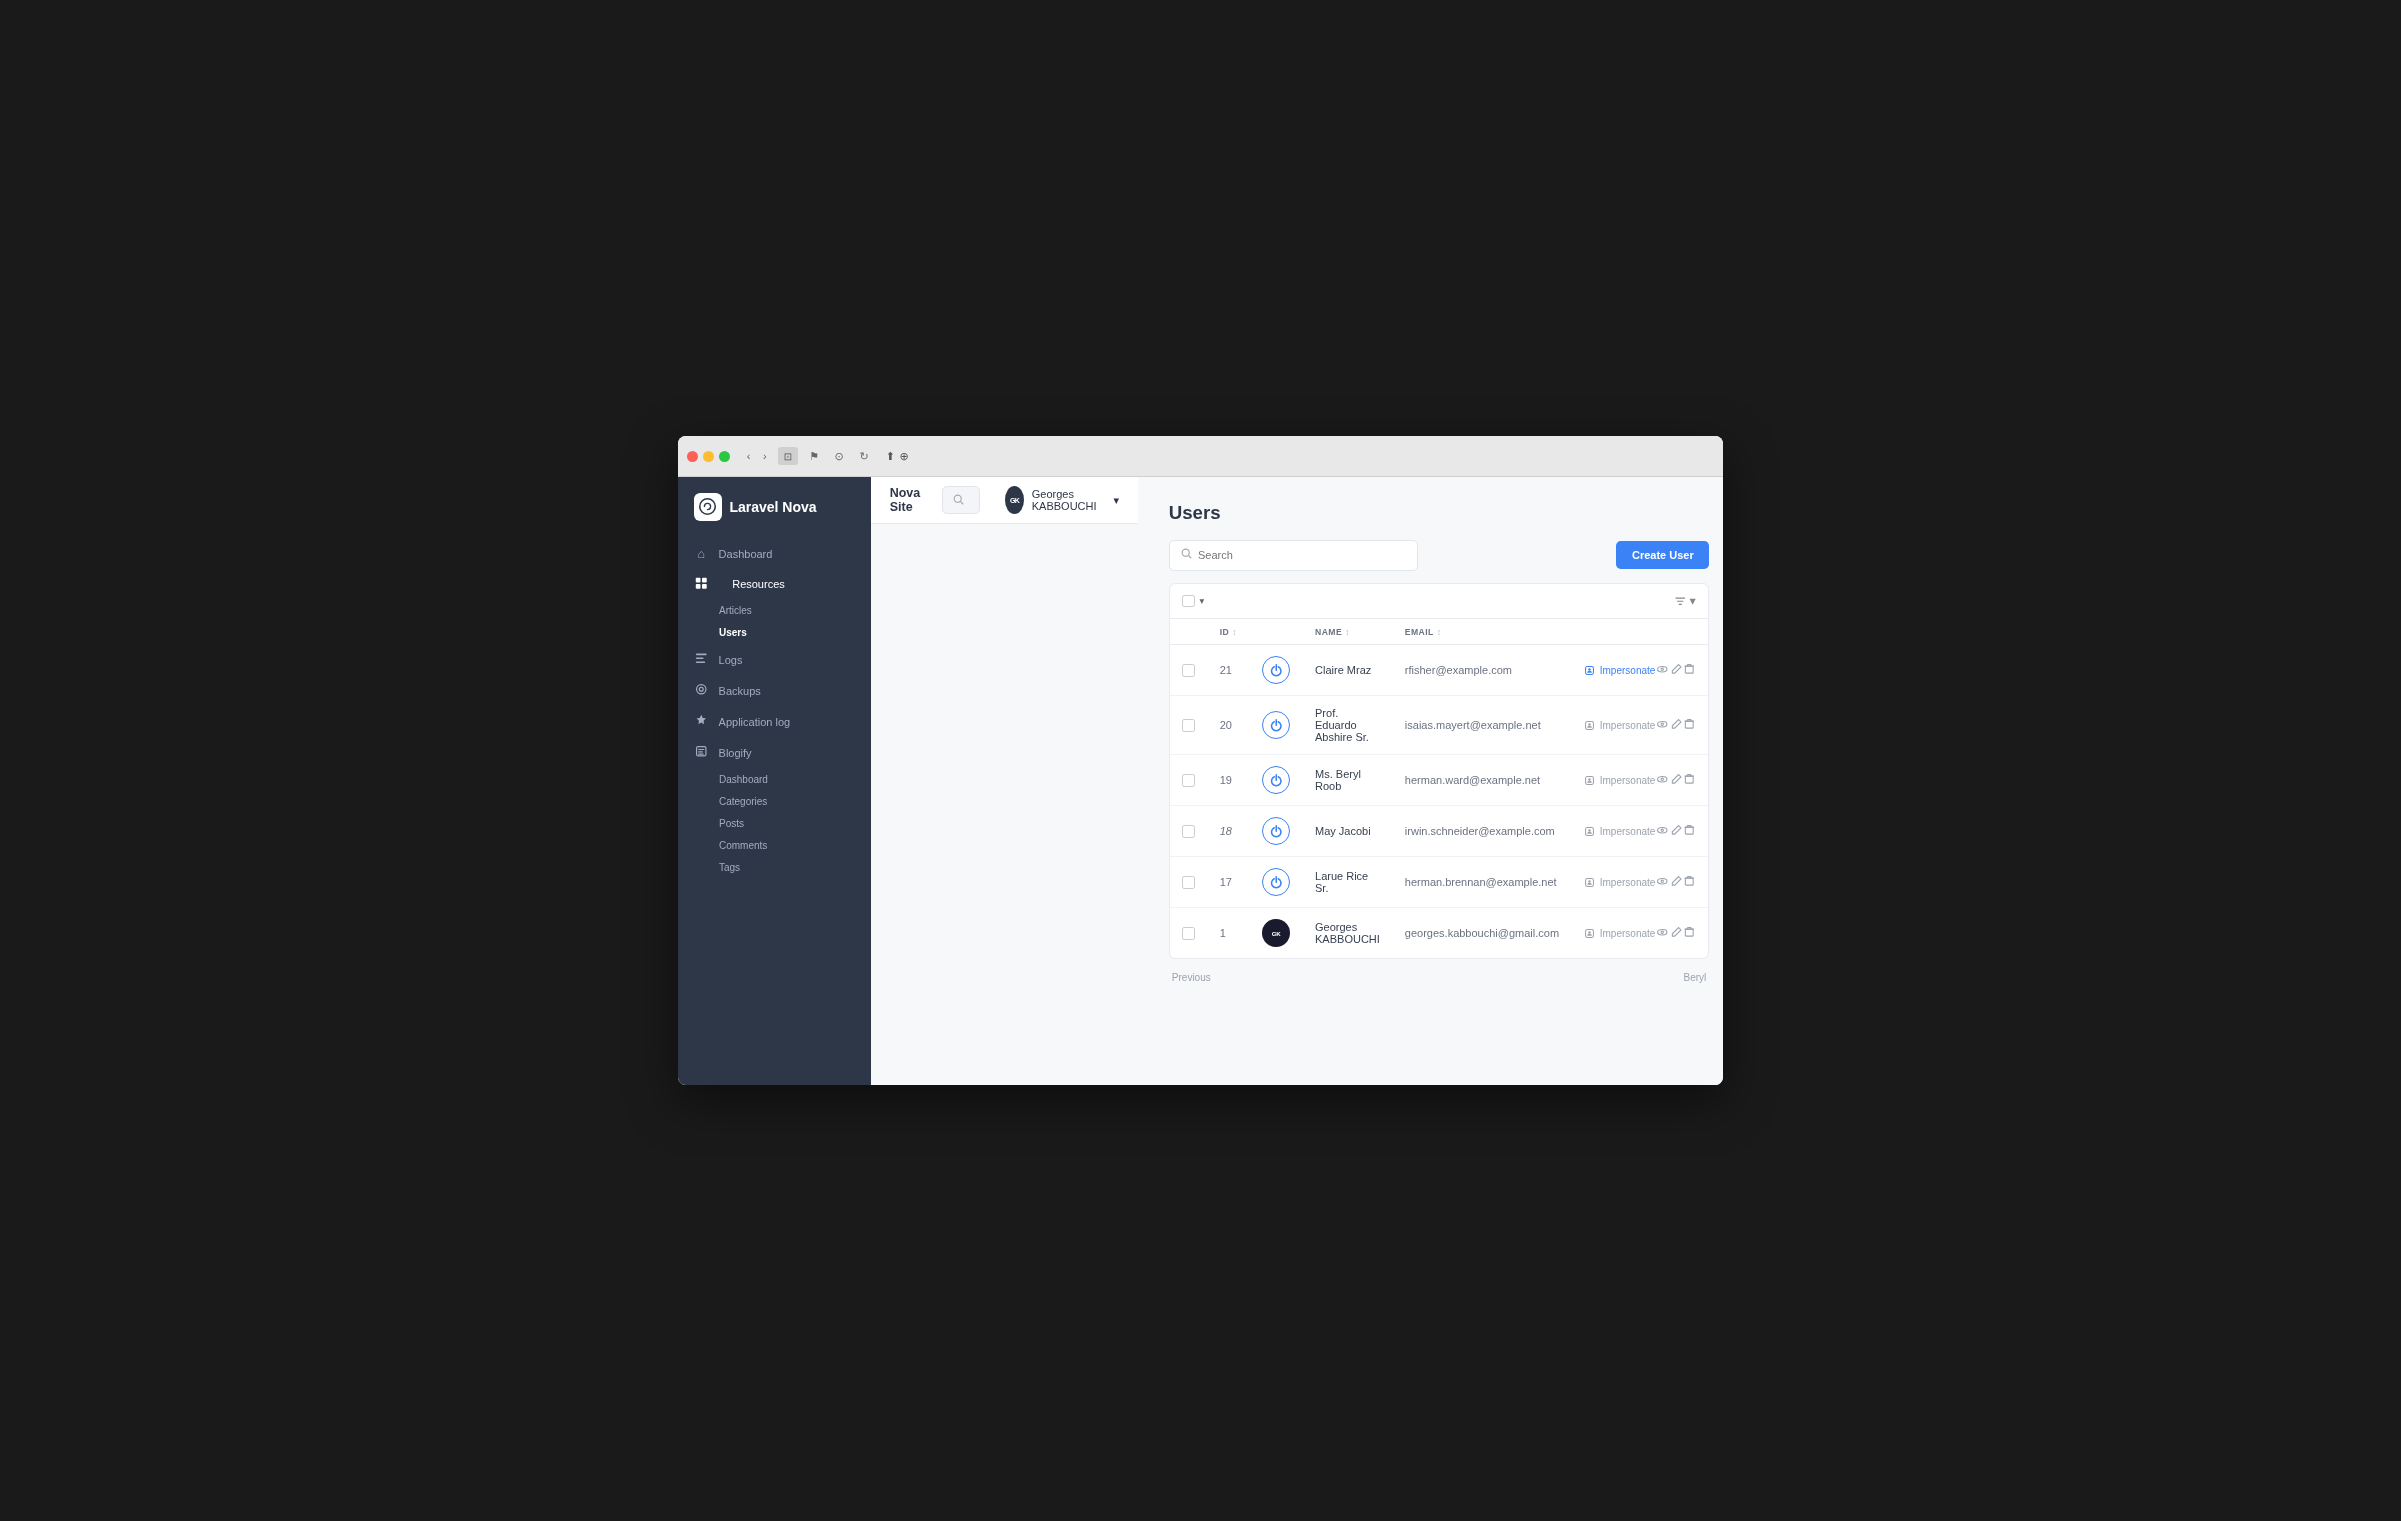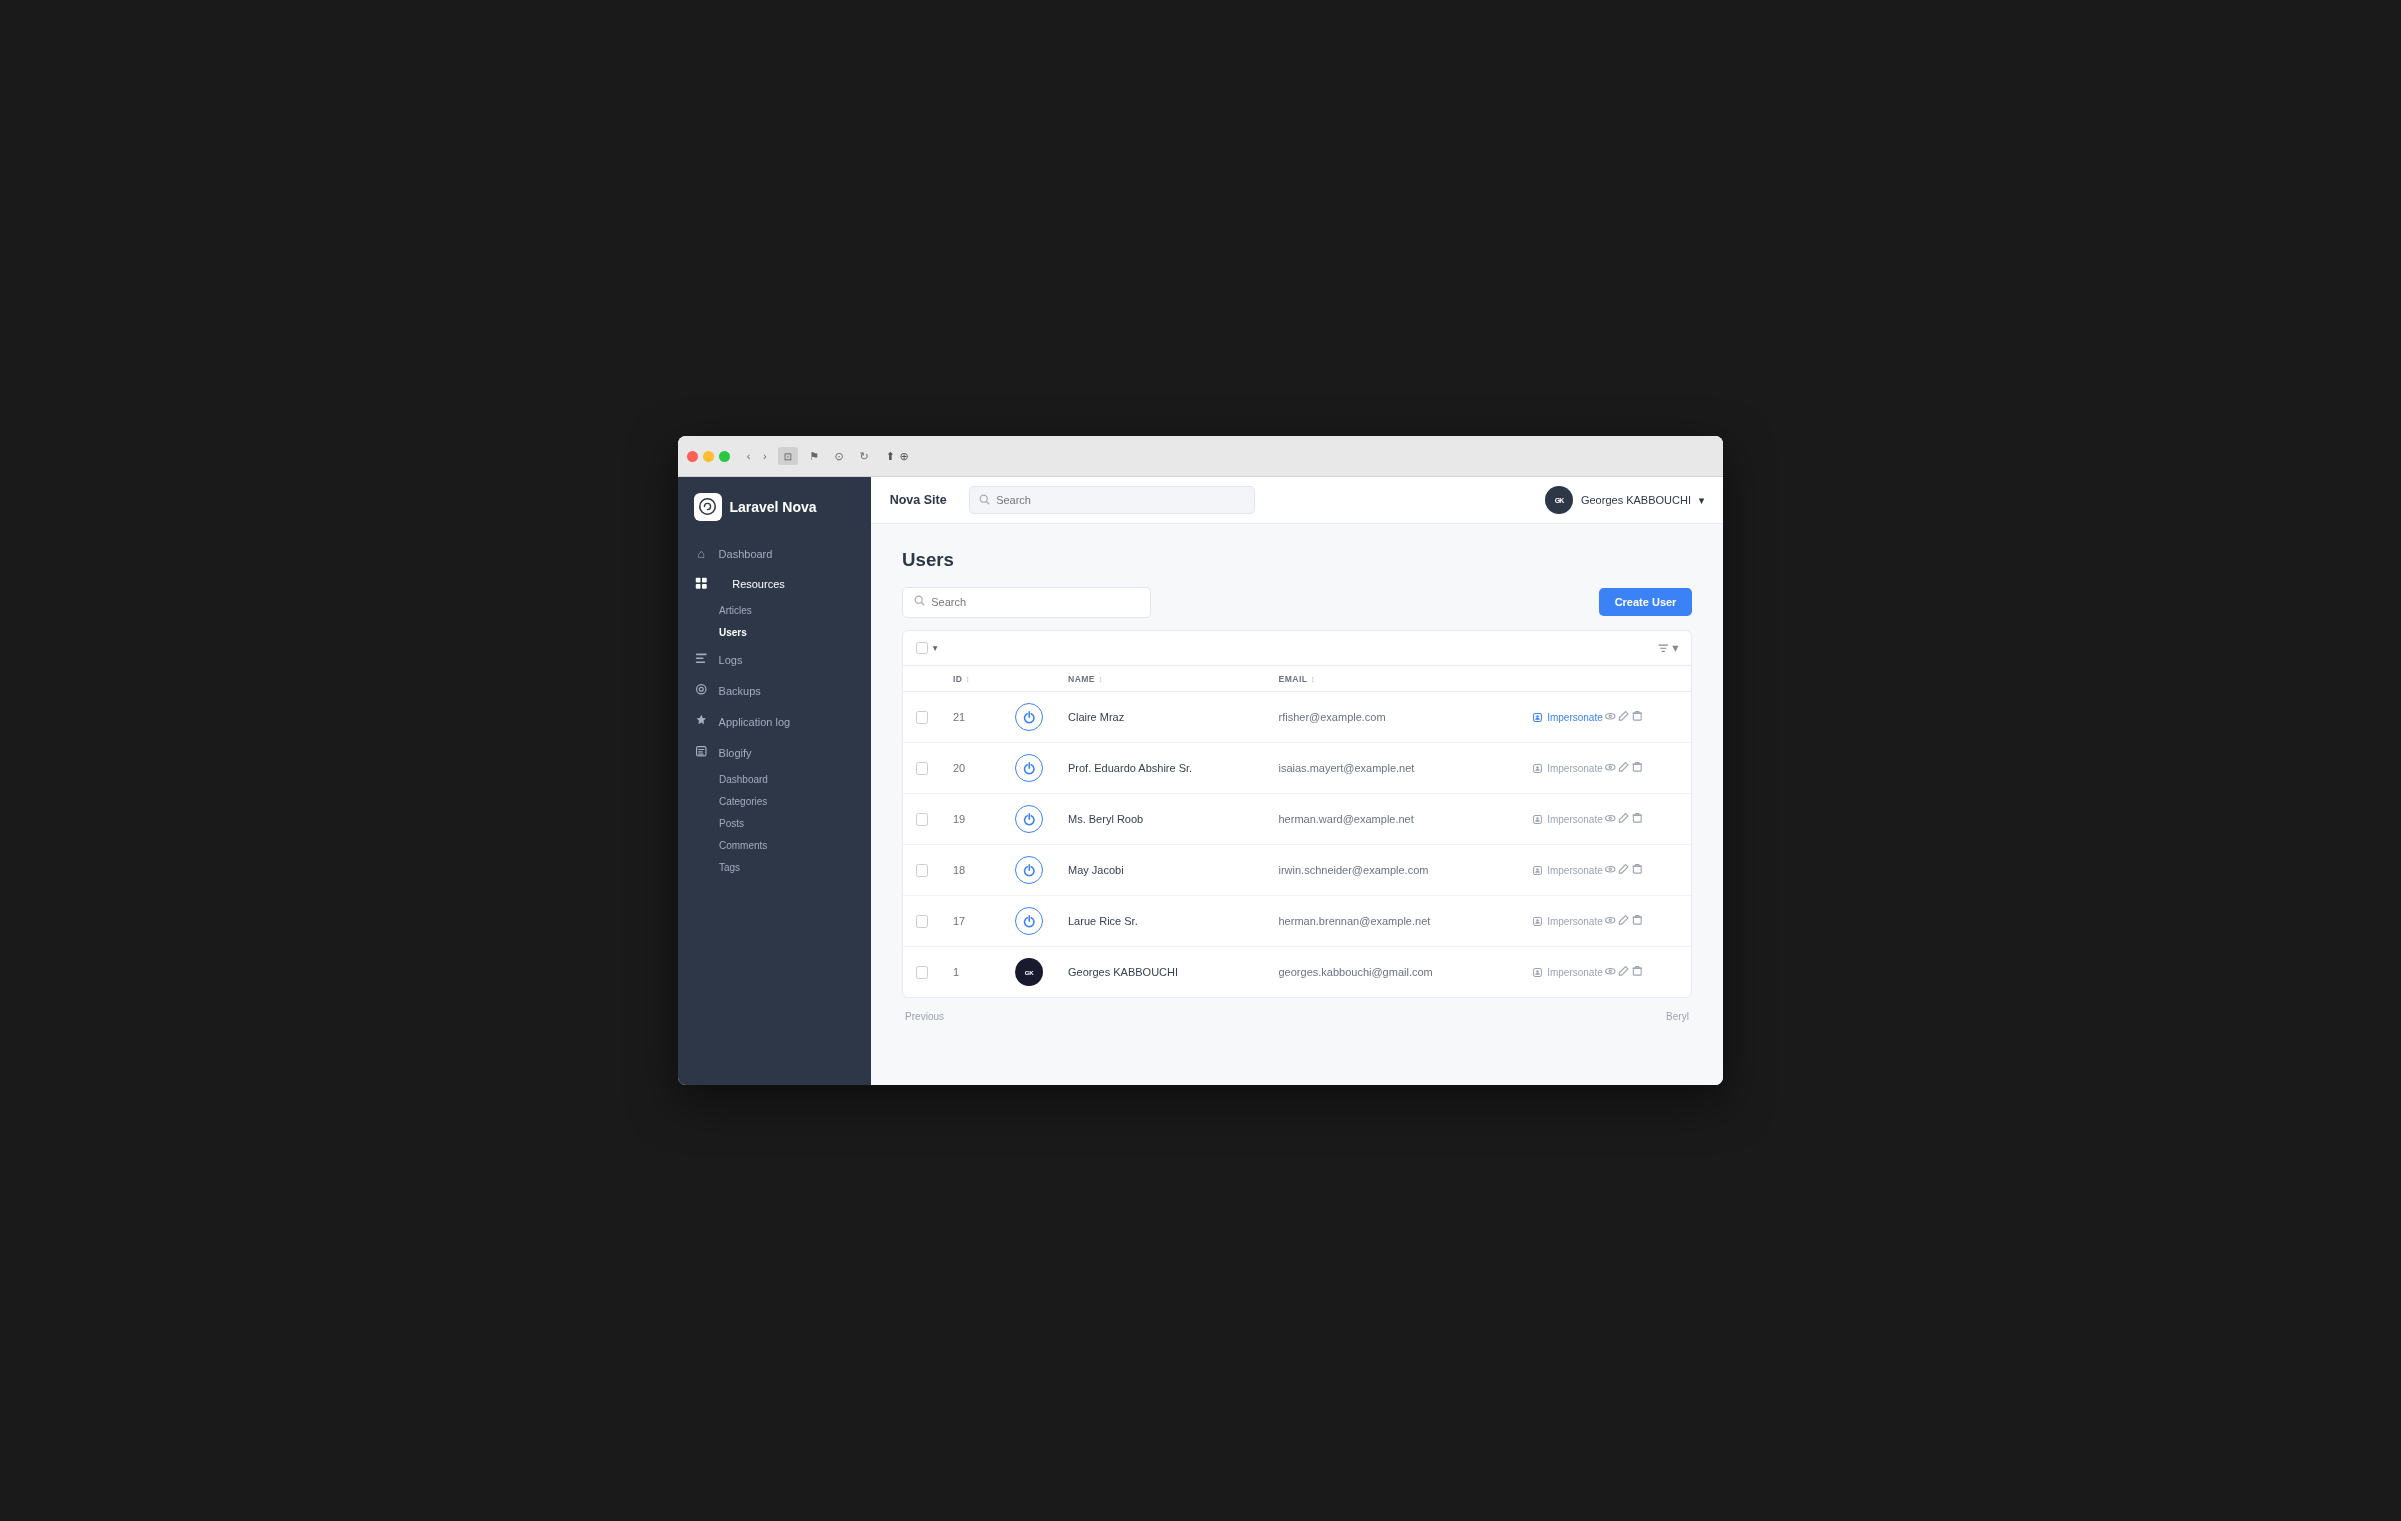--- a/index.html
+++ b/index.html
@@ -97,21 +97,21 @@
       font-size: 10px;
       cursor: pointer;
     }
     .sidebar-sub-item.active { color: #fff; font-weight: 700; }
 
     
     .content {
       flex: 1;
       background: #f7f8fa;
       display: flex;
-      flex-direction: column;
+      flex-direction: row;
     }
 
     
     .top-bar {
       background: #fff;
       height: 47px;
       display: flex;
       align-items: center;
       padding: 0 18.7px;
       border-bottom: 0.8px solid #e8eaf0;
@@ -661,21 +661,21 @@
               <path d="M2 4h12M6 4V2h4v2"></path>
             </svg>
           </span>
         </div>
       </td>
     </tr>
                 <tr>
       <td class="col-checkbox">
         <div class="cb"></div>
       </td>
-      <td class="col-id" style="color:#6b7280;">18</td>
+      <td class="col-id" style="color:#6b7280;font-style:italic;">18</td>
       <td class="col-avatar">
                     <div class="user-power-icon">
         <svg width="12.5" height="12.5" viewBox="0 0 16 16" fill="none" stroke="#3b82f6" stroke-width="2" stroke-linecap="round">
           <path d="M5.5 3.5A6 6 0 1 0 10.5 3.5"></path>
           <line x1="8" y1="1" x2="8" y2="8"></line>
         </svg>
       </div>
                   </td>
       <td class="col-name">May Jacobi</td>
       <td class="col-email" style="color:#6b7280;">irwin.schneider@example.com</td>

